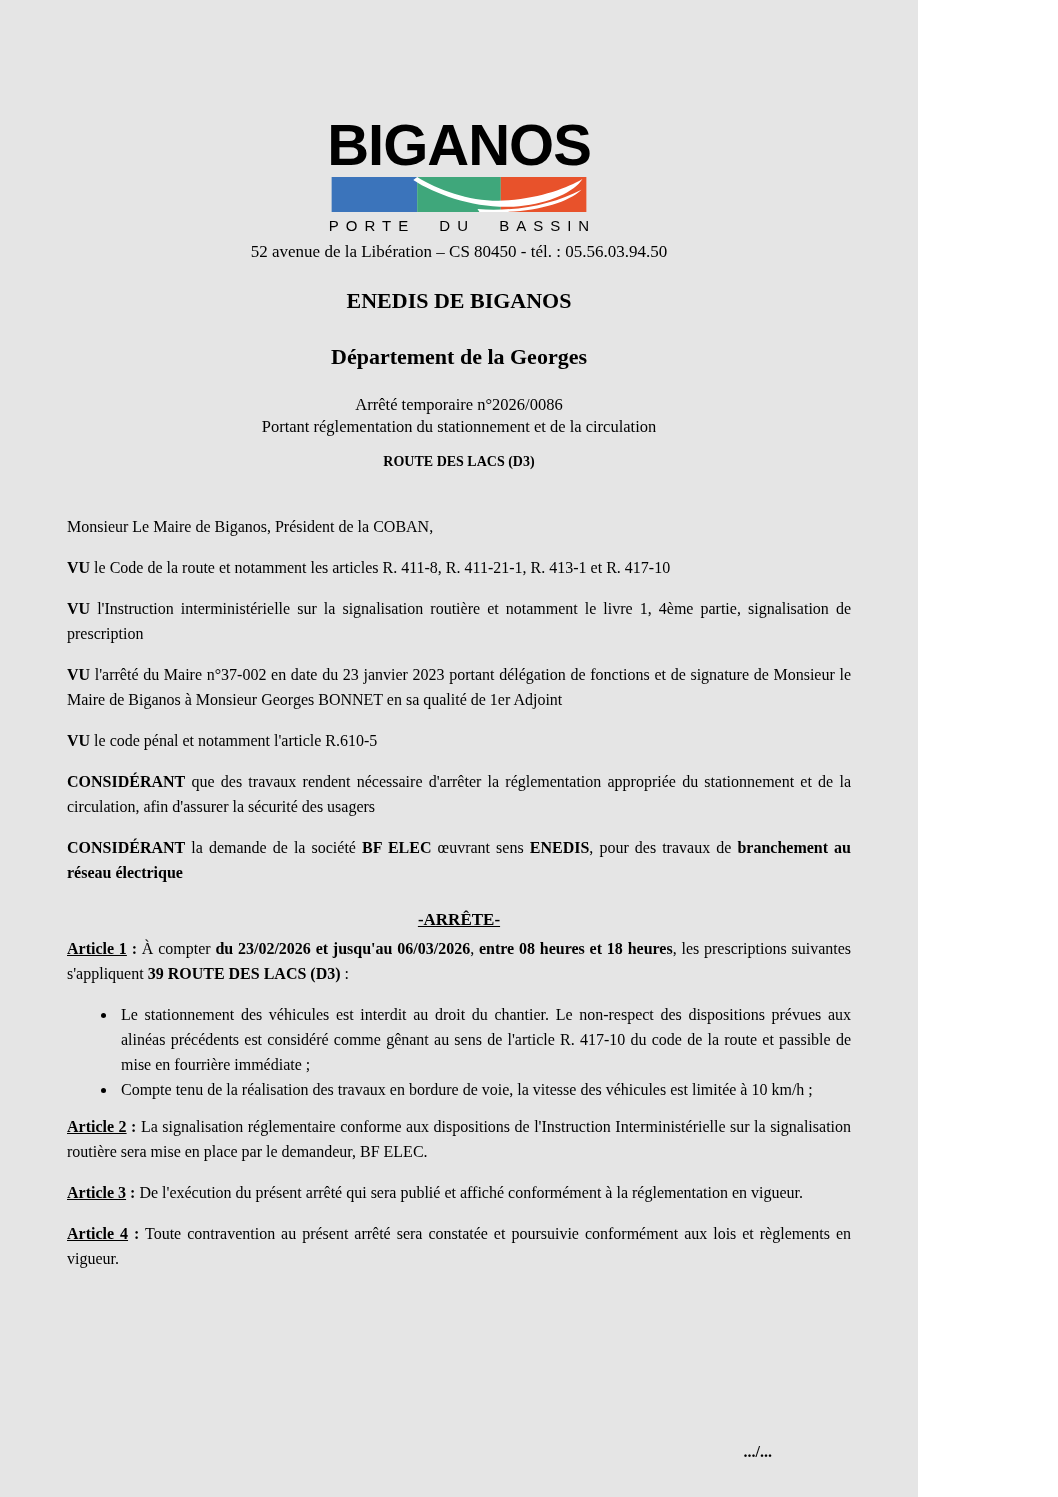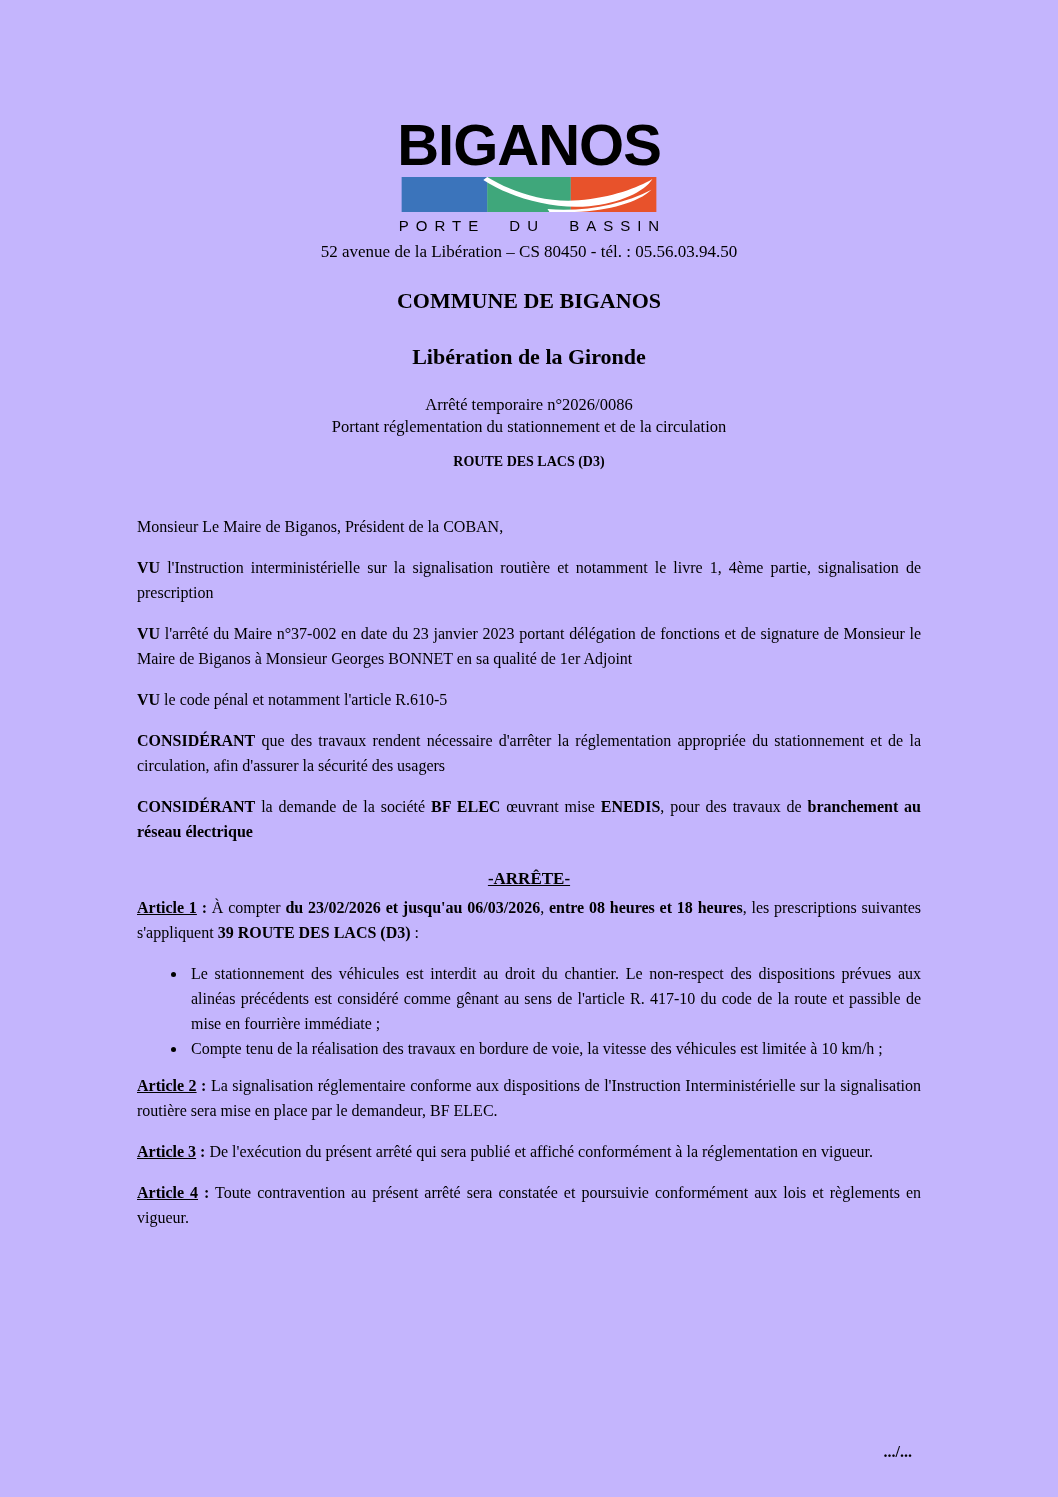--- a/index.html
+++ b/index.html
@@ -2,21 +2,21 @@
 <html><head>
 <meta charset="utf-8">
 <style>
   html,body{margin:0;padding:0;background:#ffffff;}
   body{
     width:1058px;height:1497px;
     font-family:"Liberation Serif", serif;
     color:#000;
     position:relative;
   }
-  .page{position:relative;width:1058px;height:1497px;overflow:hidden;background:#c4b5fd;}
+  .page{position:relative;width:918px;height:1497px;overflow:hidden;background:#e5e5e5;}
 
   
   .doc-header{text-align:center;padding-top:116px;}
   .logo{display:inline-block;}
   .logo-title{
     font-family:"Liberation Sans", sans-serif;
     font-weight:bold;font-size:58px;line-height:1;letter-spacing:-1px;
   }
   .logo-band{display:block;margin:3px auto 0;}
   .logo-tagline{
@@ -59,36 +59,37 @@
       <svg class="logo-band" width="262" height="35" viewBox="0 0 262 36" aria-hidden="true">
         <rect x="0" y="0" width="88" height="36" fill="#3B74BB"></rect>
         <rect x="88" y="0" width="86" height="36" fill="#3FA77B"></rect>
         <rect x="174" y="0" width="88" height="36" fill="#E8522B"></rect>
         <path fill="#ffffff" d="M88,0 C112,15 148,27 182,24 C216,21 243,11 258,2 C250,15 224,27 193,30 C153,34 108,19 84,3 Z"></path>
         <path fill="#ffffff" d="M150,33 C190,36 228,28 257,13 C240,29 200,38 152,36 Z"></path>
       </svg>
       <div class="logo-tagline">PORTE DU BASSIN</div>
     </div>
     <div class="address">52 avenue de la Libération – CS 80450 - tél. : 05.56.03.94.50</div>
-    <h1 class="commune">COMMUNE DE BIGANOS</h1>
-    <h2 class="departement">Libération de la Gironde</h2>
+    <h1 class="commune">ENEDIS DE BIGANOS</h1>
+    <h2 class="departement">Département de la Georges</h2>
     <div class="decree">
       <div>Arrêté temporaire n°2026/0086</div>
       <div>Portant réglementation du stationnement et de la circulation</div>
     </div>
     <div class="road">ROUTE DES LACS (D3)</div>
   </header>
 
   <main class="doc-body">
     <p><span>Monsieur Le Maire de Biganos, Président de la COBAN,</span></p>
+    <p><span class="b">VU</span><span> le Code de la route et notamment les articles R. 411-8, R. 411-21-1, R. 413-1 et R. 417-10</span></p>
     <p><span class="b">VU</span><span> l'Instruction interministérielle sur la signalisation routière et notamment le livre 1, 4ème partie, signalisation de prescription</span></p>
     <p><span class="b">VU</span><span> l'arrêté du Maire n°37-002 en date du 23 janvier 2023 portant délégation de fonctions et de signature de Monsieur le Maire de Biganos à Monsieur Georges BONNET en sa qualité de 1er Adjoint</span></p>
     <p><span class="b">VU</span><span> le code pénal et notamment l'article R.610-5</span></p>
     <p><span class="b">CONSIDÉRANT</span><span> que des travaux rendent nécessaire d'arrêter la réglementation appropriée du stationnement et de la circulation, afin d'assurer la sécurité des usagers</span></p>
-    <p><span class="b">CONSIDÉRANT</span><span> la demande de la société </span><span class="b">BF ELEC</span><span> œuvrant mise </span><span class="b">ENEDIS</span><span>, pour des travaux de </span><span class="b">branchement au réseau électrique</span></p>
+    <p><span class="b">CONSIDÉRANT</span><span> la demande de la société </span><span class="b">BF ELEC</span><span> œuvrant sens </span><span class="b">ENEDIS</span><span>, pour des travaux de </span><span class="b">branchement au réseau électrique</span></p>
     <div class="arrete"><span class="u">-ARRÊTE-</span></div>
     <p><span class="b u">Article 1</span><span class="b"> : </span><span>À compter </span><span class="b">du 23/02/2026 et jusqu'au 06/03/2026</span><span>, </span><span class="b">entre 08 heures et 18 heures</span><span>, les prescriptions suivantes s'appliquent </span><span class="b">39 ROUTE DES LACS (D3)</span><span> :</span></p>
     <ul class="bullets">
       <li>Le stationnement des véhicules est interdit au droit du chantier. Le non-respect des dispositions prévues aux alinéas précédents est considéré comme gênant au sens de l'article R. 417-10 du code de la route et passible de mise en fourrière immédiate ;</li>
       <li>Compte tenu de la réalisation des travaux en bordure de voie, la vitesse des véhicules est limitée à 10 km/h ;</li>
     </ul>
     <p><span class="b u">Article 2</span><span class="b"> :</span><span> La signalisation réglementaire conforme aux dispositions de l'Instruction Interministérielle sur la signalisation routière sera mise en place par le demandeur, BF ELEC.</span></p>
     <p><span class="b u">Article 3</span><span class="b"> :</span><span> De l'exécution du présent arrêté qui sera publié et affiché conformément à la réglementation en vigueur.</span></p>
     <p><span class="b u">Article 4</span><span class="b"> :</span><span> Toute contravention au présent arrêté sera constatée et poursuivie conformément aux lois et règlements en vigueur.</span></p>
   </main>

